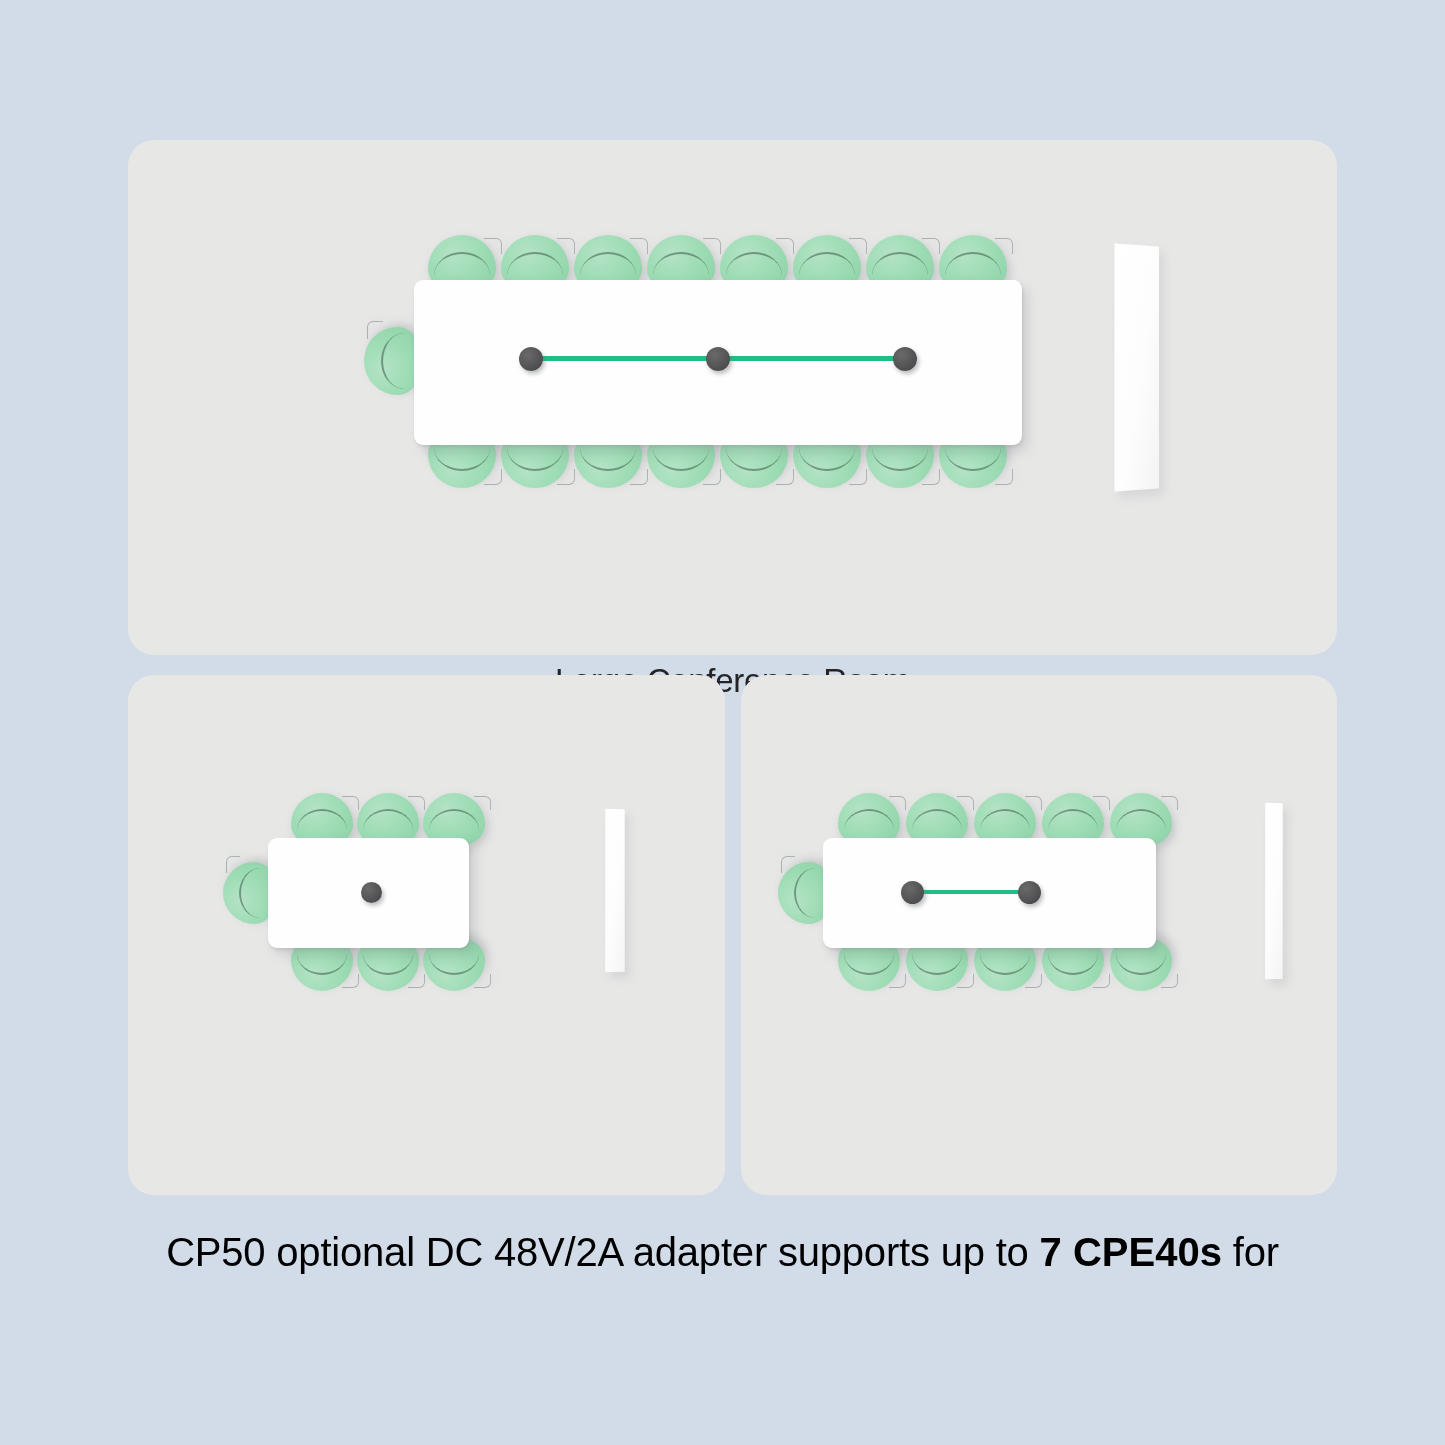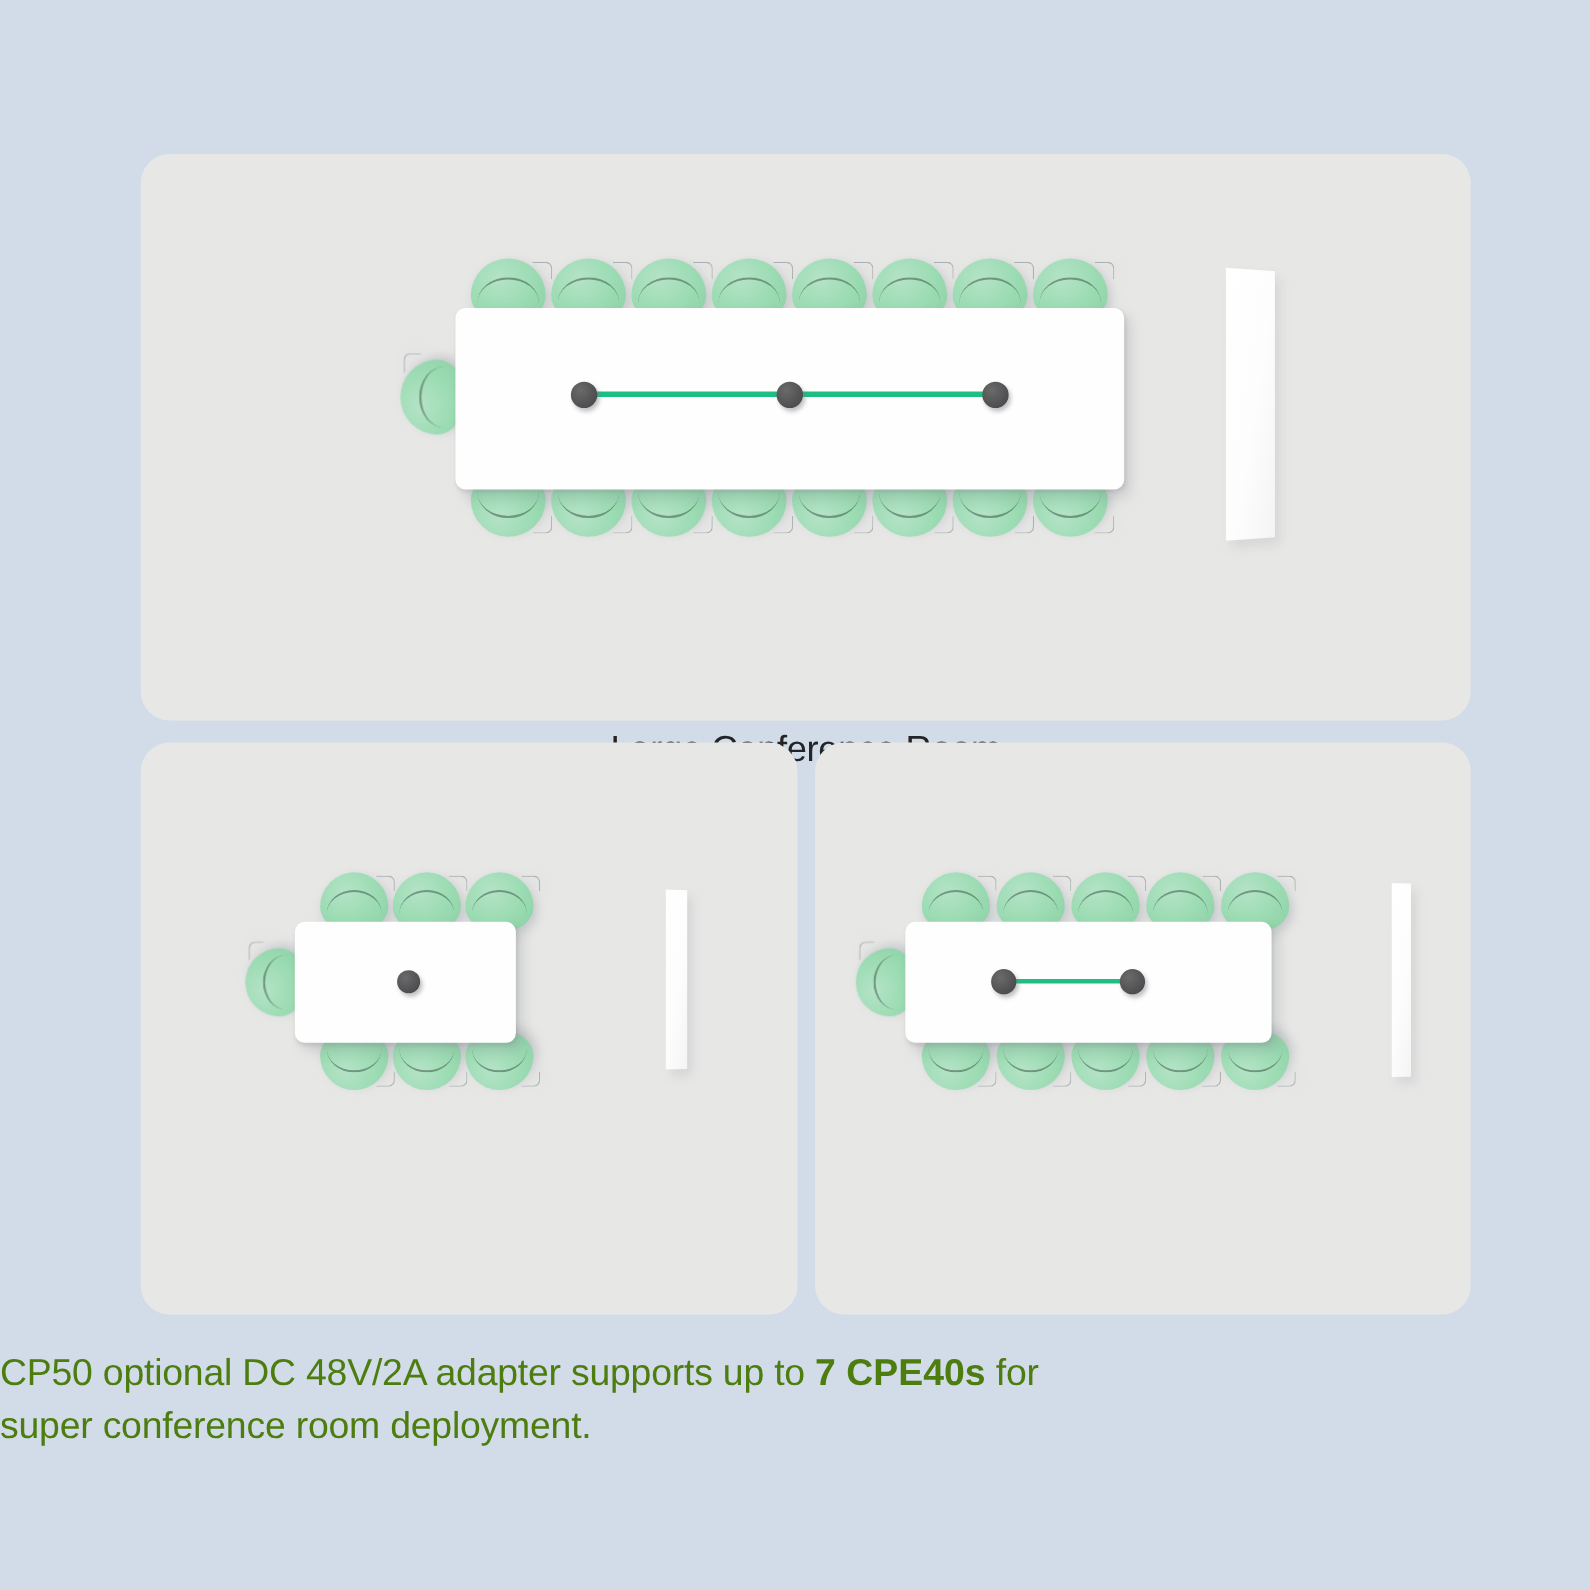--- a/index.html
+++ b/index.html
@@ -102,22 +102,23 @@
     box-shadow: 5px 6px 10px rgba(120,125,130,0.16);
   }
   .screen.tilt-l { transform: perspective(700px) rotateY(22deg); }
   .screen.tilt-s { transform: perspective(900px) rotateY(14deg); }
 
   
   #caption {
     position: absolute;
     left: 0; right: 0;
     top: 1224px;
-    color: #4d7c0f;
-    font-size: 34px;
+    text-align: center;
+    color: #000000;
+    font-size: 40px;
     line-height: 1.42;
     letter-spacing: -0.2px;
   }
   #caption .bold { font-weight: 700; letter-spacing: 0px; }
 </style>
 </head>
 <body>
 
 <div id="stage">
 
@@ -347,16 +348,15 @@
 
       <div class="screen tilt-s" style="left:524px; top:128px; width:18px; height:176px;"></div>
     </div>
 
   </div>
 
   <div id="caption">
     <div>
       <span>CP50 optional DC 48V/2A adapter supports up to </span><span class="bold">7 CPE40s</span><span> for</span>
     </div>
-    <div>super conference room deployment.</div>
   </div>
 
 </div>
 
 </body></html>

